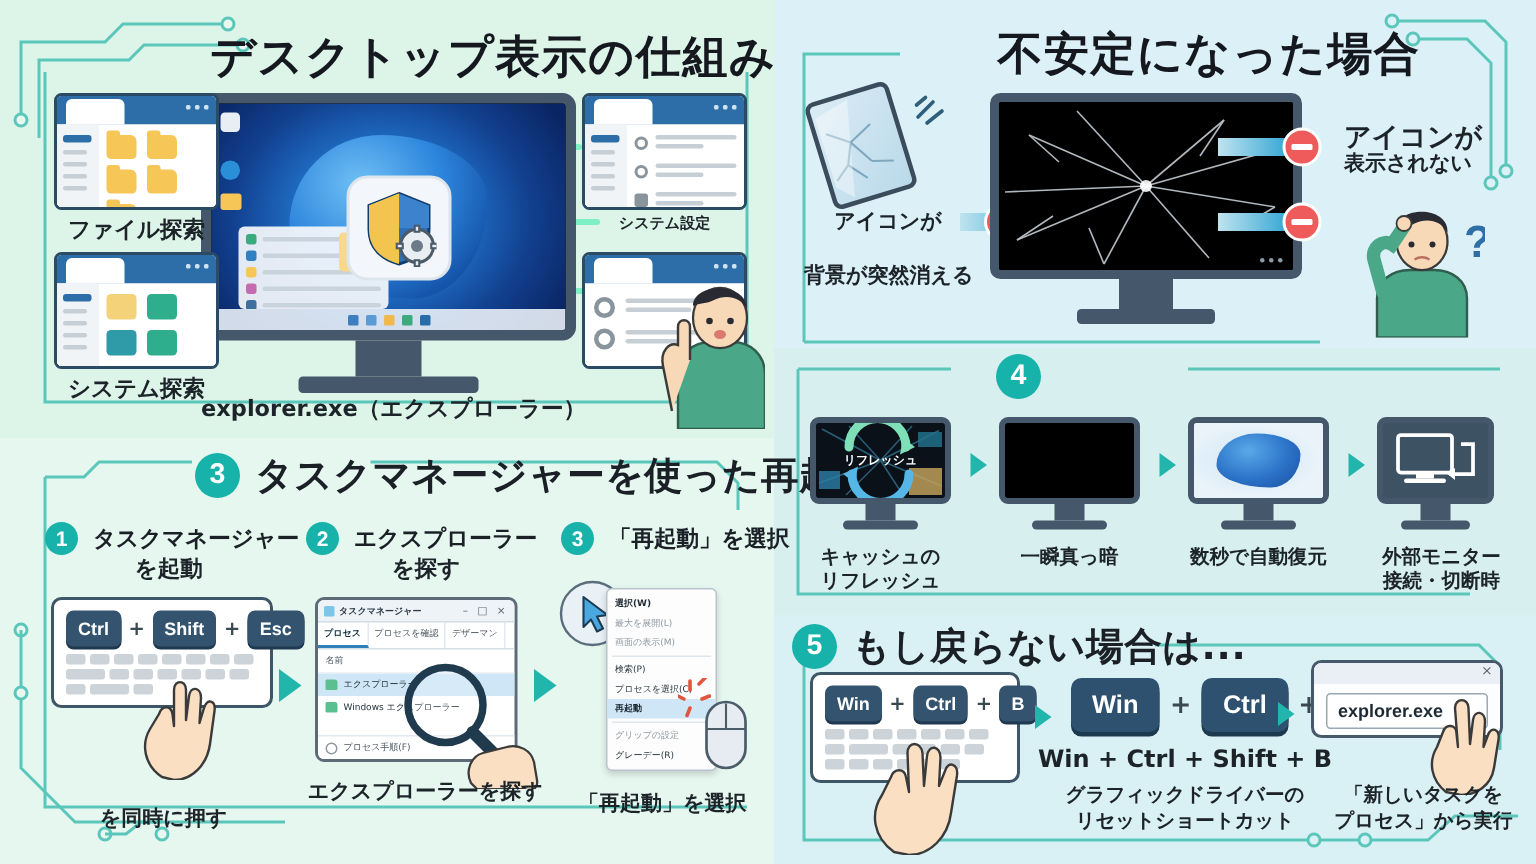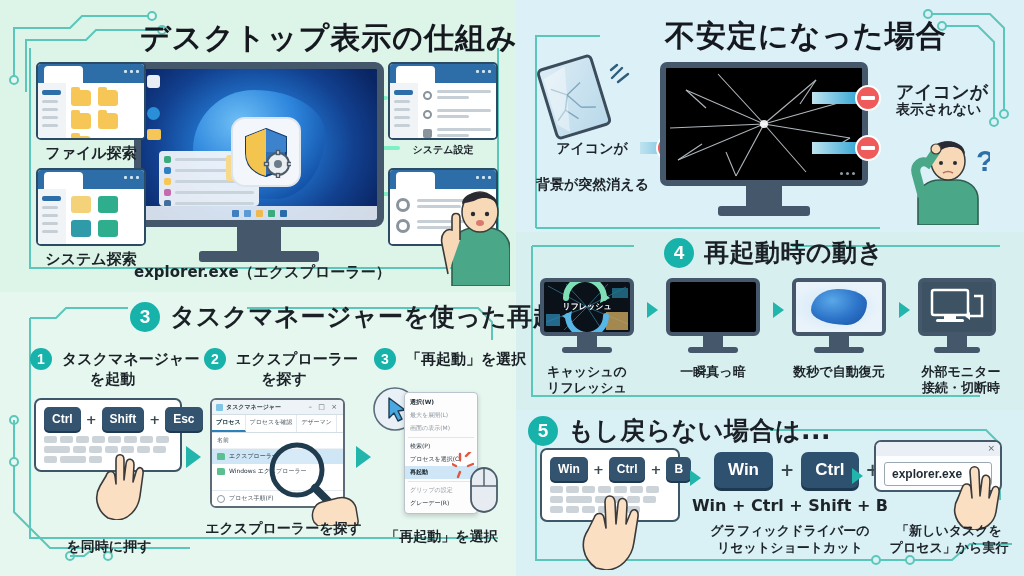--- a/index.html
+++ b/index.html
@@ -705,21 +705,20 @@
         <path d="M4 14 L0 12"></path>
       <path d="M16 14 L21 12"></path>
         <path d="M8 20 L6 25"></path>
     </g>
   </svg>
 
   <div class="label" style="left:374px; top:528px; width:135px; font-size:14px;">「再起動」を選択</div>
 
   <div class="sec-title-row" style="left:664px; top:236px;">
     <div class="badge-num">4</div>
-    <div class="sec-title">再起動時の動き</div>
   </div>
 
   <div class="monitor" style="left:540px; top:278px;">
     <div class="mon-screen" style="width:94px; height:58px; border-width:4px; border-radius:6px; background:#0b1119;">
       <svg width="86" height="50" style="position:absolute;left:0;top:0;">
         <g stroke="#2e6d88" stroke-width="1" opacity=".85">
           <path d="M43 25 L4 4"></path>
             <path d="M43 25 L22 2"></path>
             <path d="M43 25 L64 2"></path>
           <path d="M43 25 L82 5"></path>

